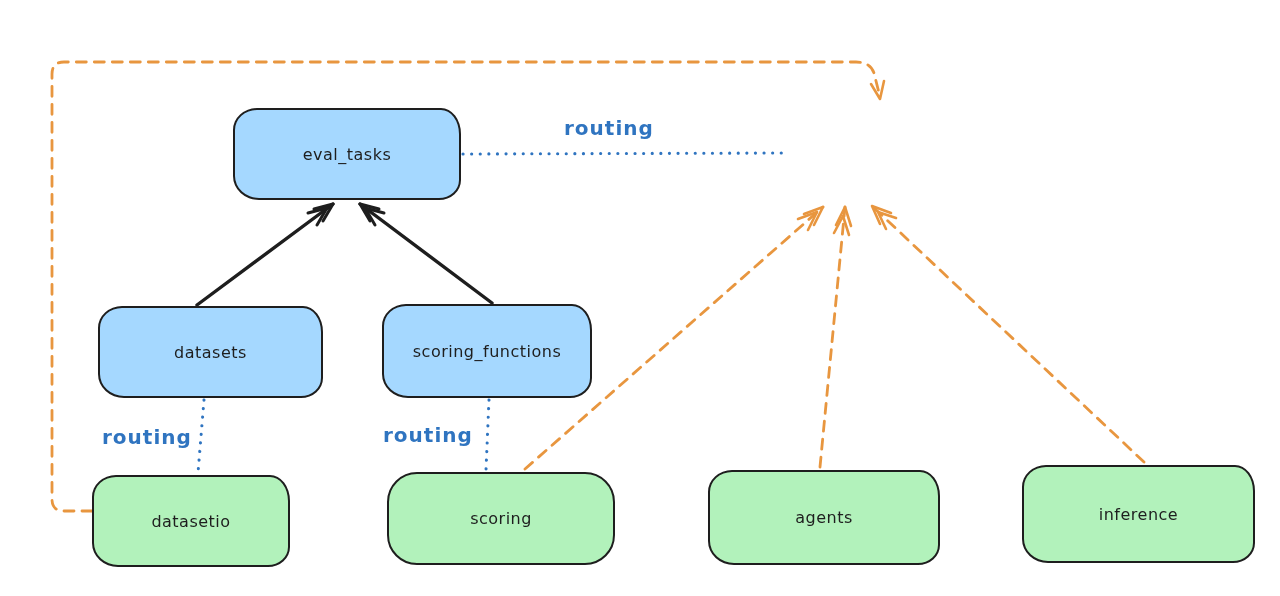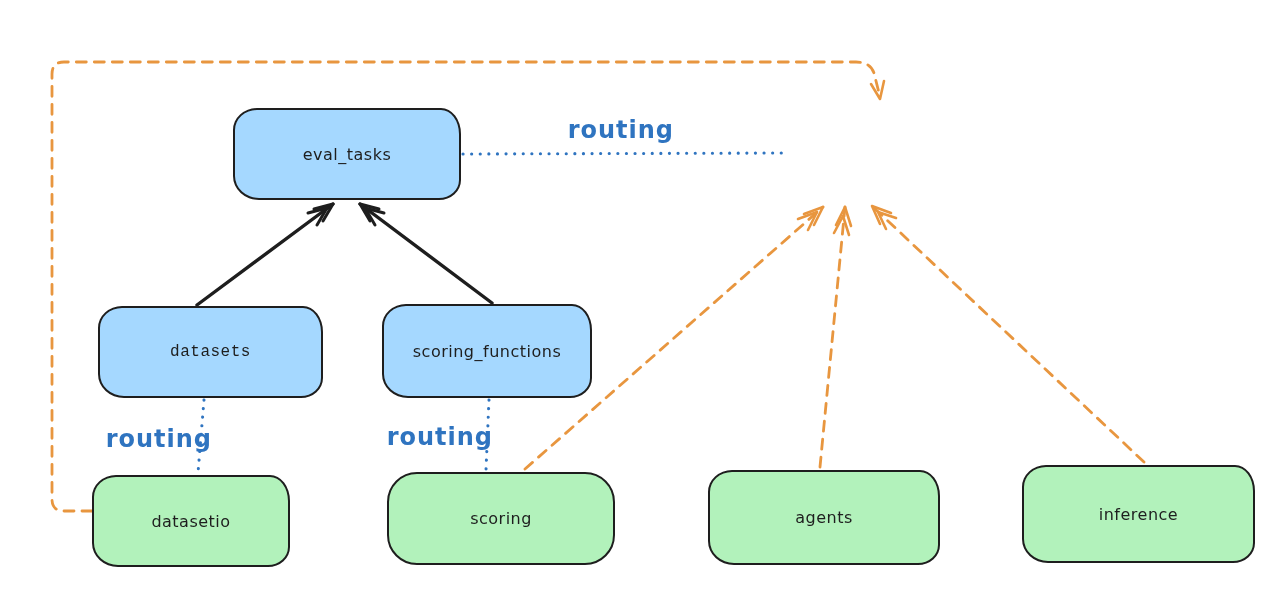--- a/index.html
+++ b/index.html
@@ -34,22 +34,22 @@
     color: #1e1e1e;
     border-radius: 24px 20px 22px 26px / 22px 26px 20px 24px;
   }
   .node.blue  { background: #a5d8ff; }
   .node.green { background: #b2f2bb; }
   .node-label { white-space: nowrap; letter-spacing: 0.5px; }
   
   .edge-label {
     position: absolute;
     width: 110px;
-    text-align: right;
-    font-size: 24px;
+    text-align: left;
+    font-size: 20px;
     font-weight: bold;
     letter-spacing: 1px;
     color: #2f74c0;
   }
 </style>
 </head>
 <body>
 
 <div class="canvas">
 
@@ -89,21 +89,21 @@
       <path class="e-orange" d="M92 511 L64 511 Q52 511 52 499 L52 74 Q52 62 64 62 L856 62 Q870 62 874 73 L880 97"></path>
       <path class="e-orange-head" d="M880 99 L884 81 M880 99 L871 84"></path>
     </g>
   </svg>
 
   <div class="node blue" style="left:233px; top:108px; width:228px; height:92px;">
     <span class="node-label">eval_tasks</span>
   </div>
 
 
-  <div class="node blue" style="left:98px; top:306px; width:225px; height:92px;font-family:Liberation Mono, monospace;">
+  <div class="node blue" style="left:98px; top:306px; width:225px; height:92px;">
     <span class="node-label">datasets</span>
   </div>
 
   <div class="node blue" style="left:382px; top:304px; width:210px; height:94px;">
     <span class="node-label">scoring_functions</span>
   </div>
 
   <div class="node green" style="left:92px; top:475px; width:198px; height:92px;">
     <span class="node-label">datasetio</span>
   </div>

